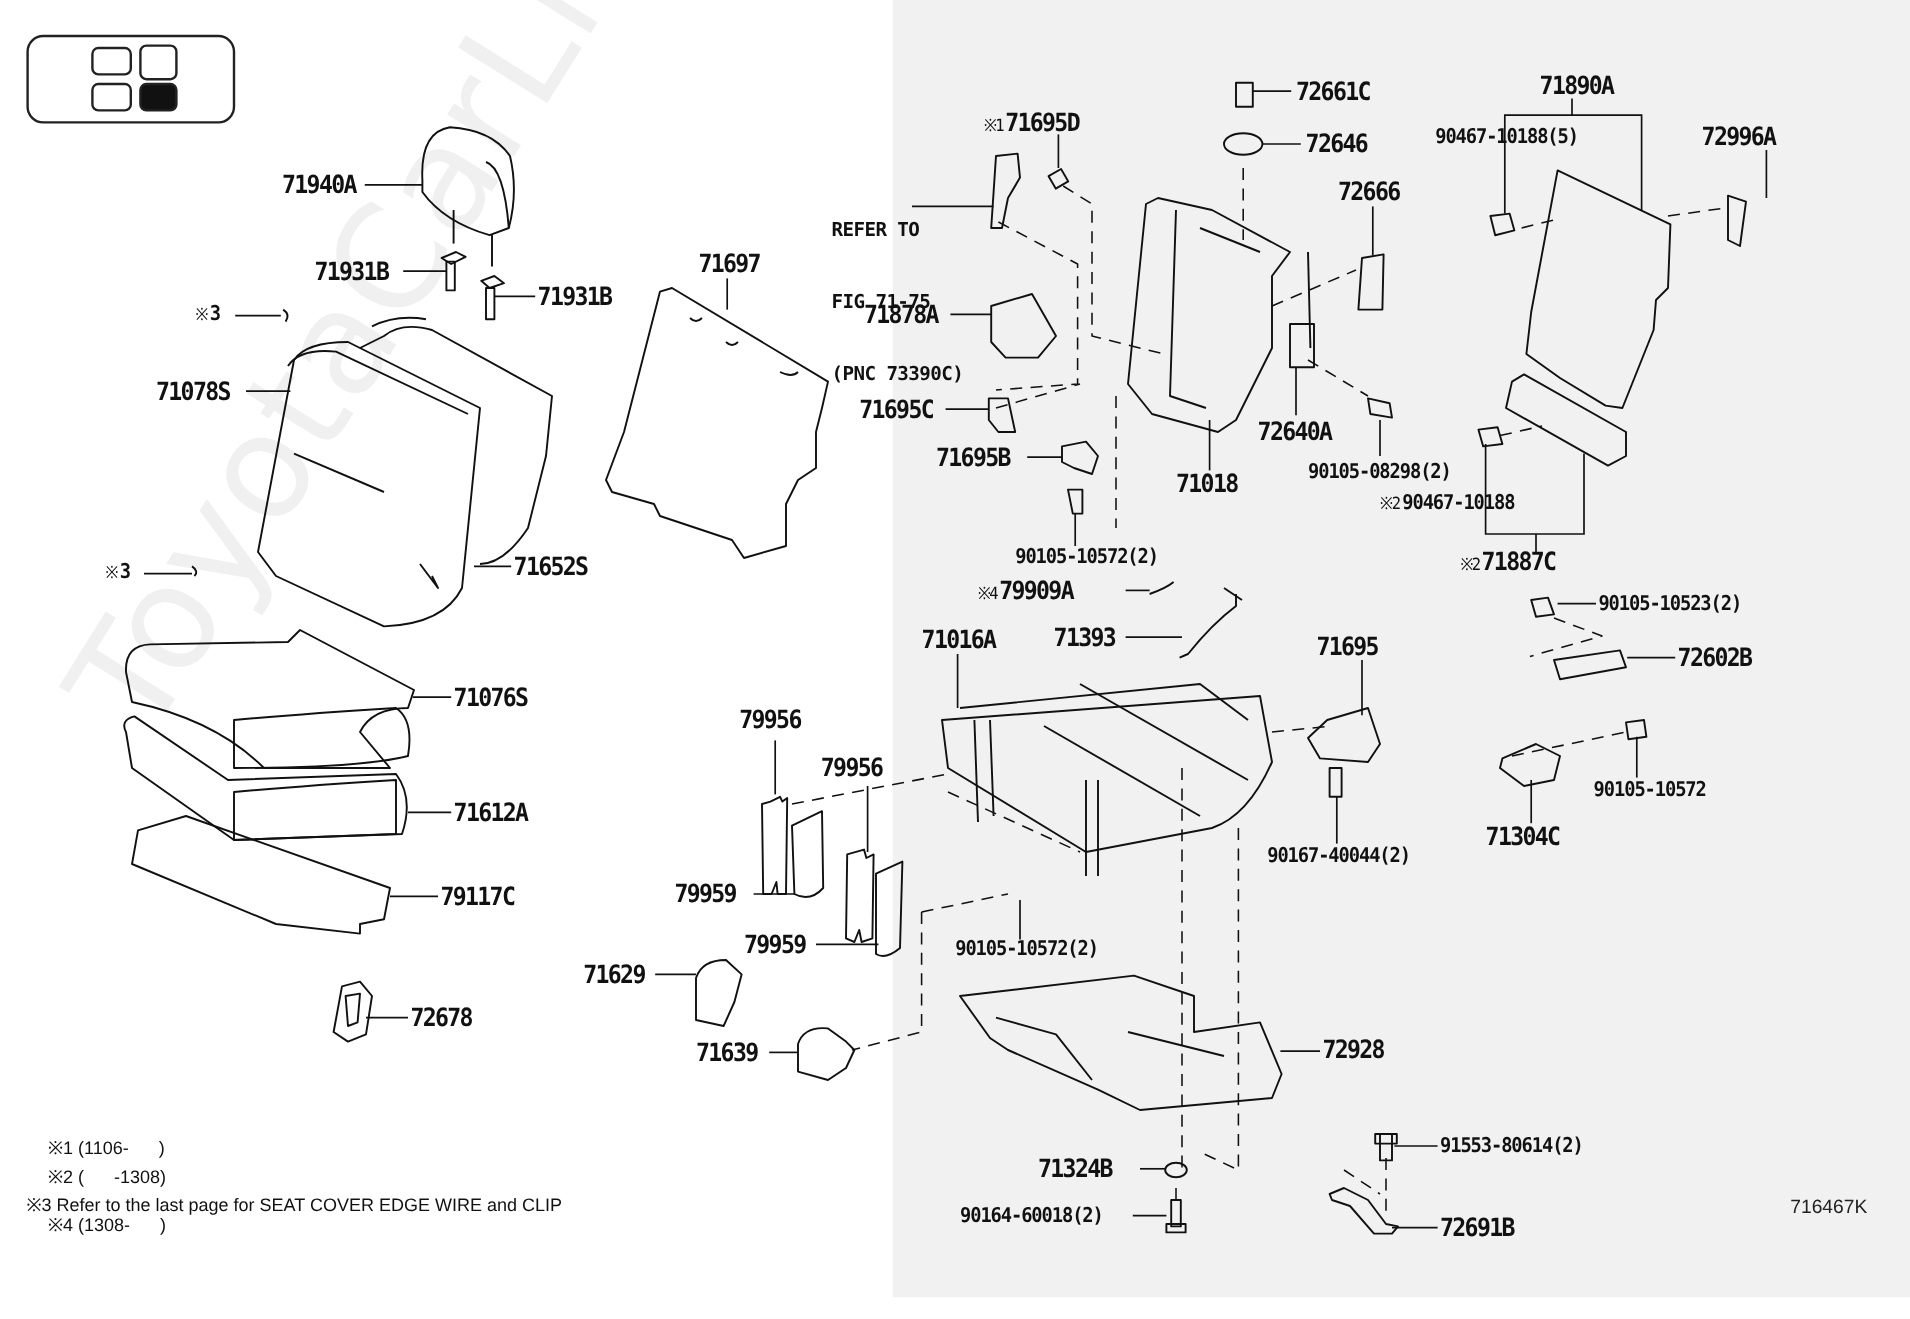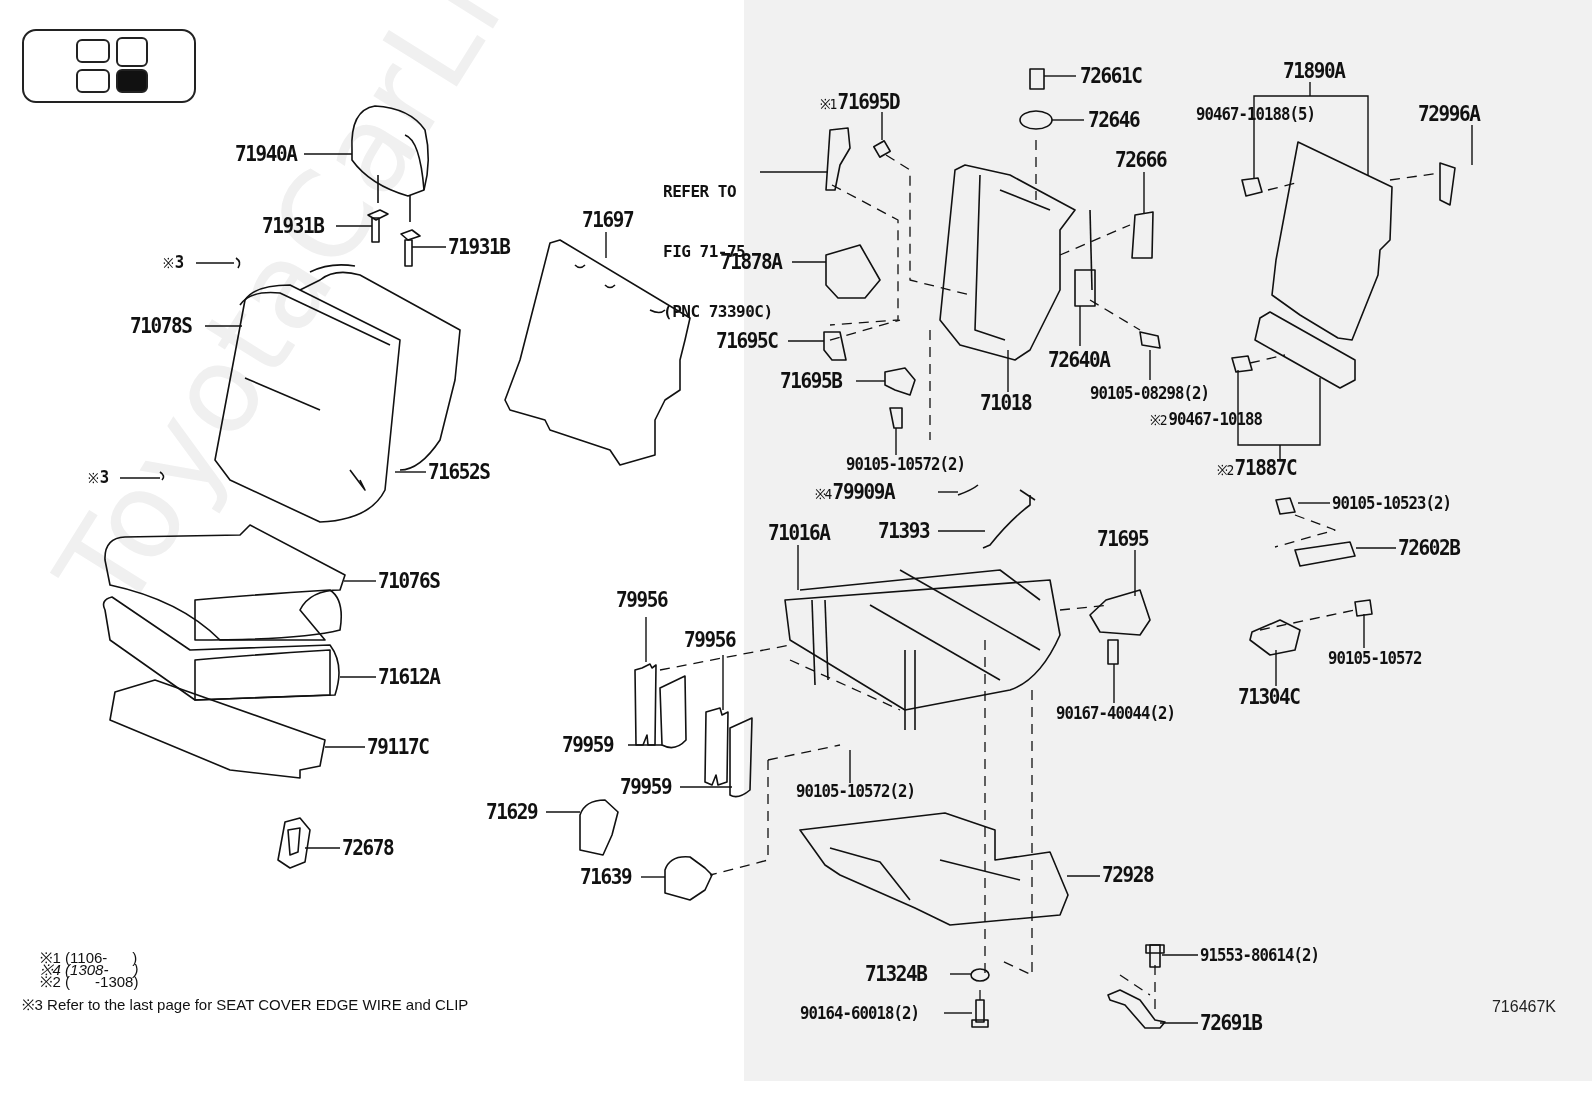--- a/index.html
+++ b/index.html
@@ -25,21 +25,21 @@
     transform:scaleX(0.92); transform-origin:left center; line-height:1;
   }
   .lbl.sm { font-size:17px; font-weight:bold; letter-spacing:-1px; }
   .lbl .mk { font-size:14px; font-weight:normal; margin-right:2px; }
   .note {
     position:absolute; font-family:"Liberation Sans", sans-serif; font-size:15px;
     color:#111; white-space:nowrap; line-height:1;
   }
   .refer {
     position:absolute; font-family:"DejaVu Sans Mono", monospace; font-size:16px;
-    font-weight:bold; color:#111; line-height:20px; white-space:pre; letter-spacing:-0.5px;
+    font-weight:bold; color:#111; line-height:20px; white-space:pre; letter-spacing:-0.5px;margin-left:30px;
   }
   #view-box {
     position:absolute; left:22px; top:29px; width:170px; height:70px;
     border:2px solid #222; border-radius:14px; background:#fff;
   }
   .vb-cell { position:absolute; border:2px solid #222; border-radius:6px; background:#fff; }
   .vb-cell.sel { background:#111; }
   #fig-id { position:absolute; right:36px; top:998px; font-family:"Liberation Sans", sans-serif; font-size:16px; color:#222; }
 </style>
 </head>
@@ -295,15 +295,15 @@
 <div class="lbl" style="left:1238px;top:687px;">71304C</div>
 <div class="lbl" style="left:1102px;top:865px;">72928</div>
 <div class="lbl" style="left:865px;top:964px;">71324B</div>
 <div class="lbl sm" style="left:800px;top:1005px;">90164-60018(2)</div>
 <div class="lbl sm" style="left:1200px;top:947px;">91553-80614(2)</div>
 <div class="lbl" style="left:1200px;top:1013px;">72691B</div>
 
 <div class="note" style="left:40px;top:950px;">※1 (1106-&nbsp;&nbsp;&nbsp;&nbsp;&nbsp;&nbsp;)</div>
 <div class="note" style="left:40px;top:974px;">※2 (&nbsp;&nbsp;&nbsp;&nbsp;&nbsp;&nbsp;-1308)</div>
 <div class="note" style="left:22px;top:997px;">※3 Refer to the last page for SEAT COVER EDGE WIRE and CLIP</div>
-<div class="note" style="left:40px;top:962px;font-style:italic;">※4 (1308-&nbsp;&nbsp;&nbsp;&nbsp;&nbsp;&nbsp;)</div>
+<div class="note" style="left:40px;top:1014px;">※4 (1308-&nbsp;&nbsp;&nbsp;&nbsp;&nbsp;&nbsp;)</div>
 
 <div id="fig-id">716467K</div>
 
 </body></html>

